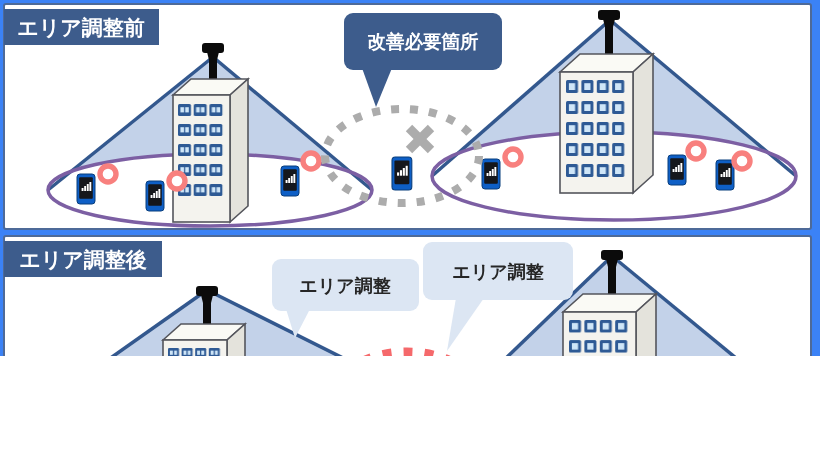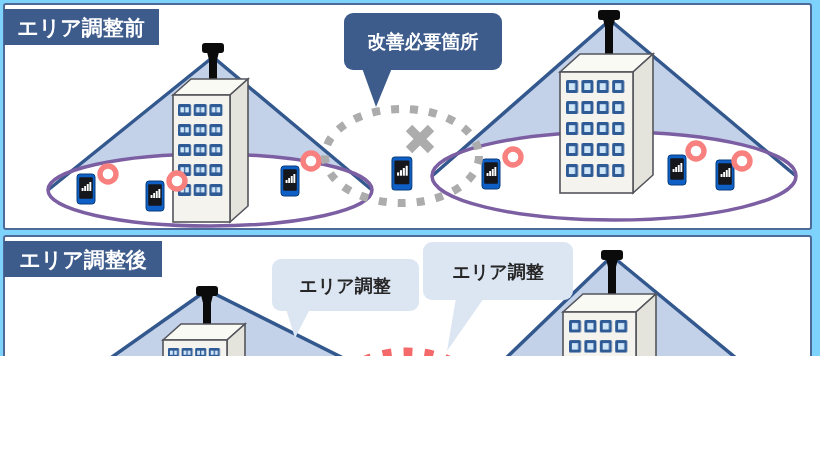--- a/index.html
+++ b/index.html
@@ -1,19 +1,19 @@
 <!DOCTYPE html>
 <html><head>
 <meta charset="utf-8">
 <style>
   html,body{margin:0;padding:0;background:#fff;}
   .figure{
     position:relative;
     width:820px;height:356px;
-    background:#7dd3fc;
+    background:#3b82f6;
     font-family:"Liberation Sans","DejaVu Sans",sans-serif;
     overflow:hidden;
   }
   svg text{font-family:"Liberation Sans","DejaVu Sans",sans-serif;font-weight:bold;}
   .panel-title{fill:#ffffff;font-size:21px;}
   .bubble-dark-text{fill:#ffffff;font-size:18.5px;}
   .bubble-light-text{fill:#262626;font-size:18px;}
 </style>
 </head>
 <body>

